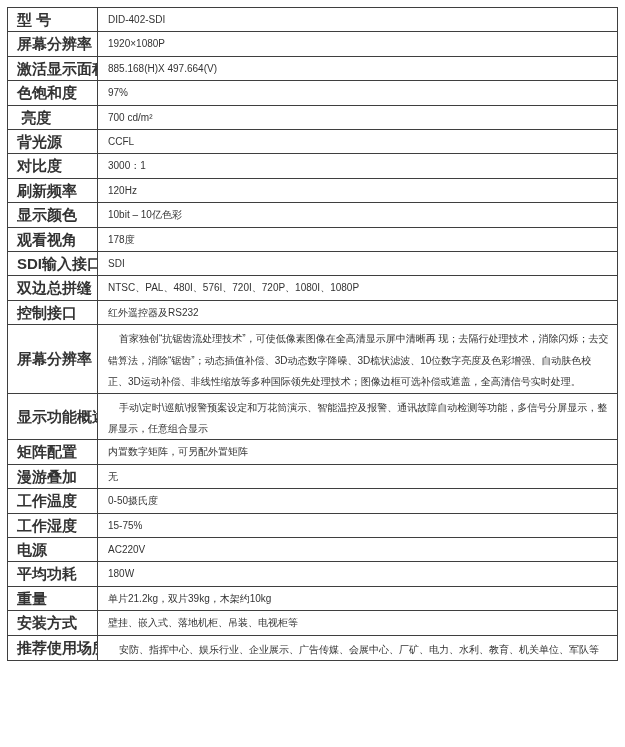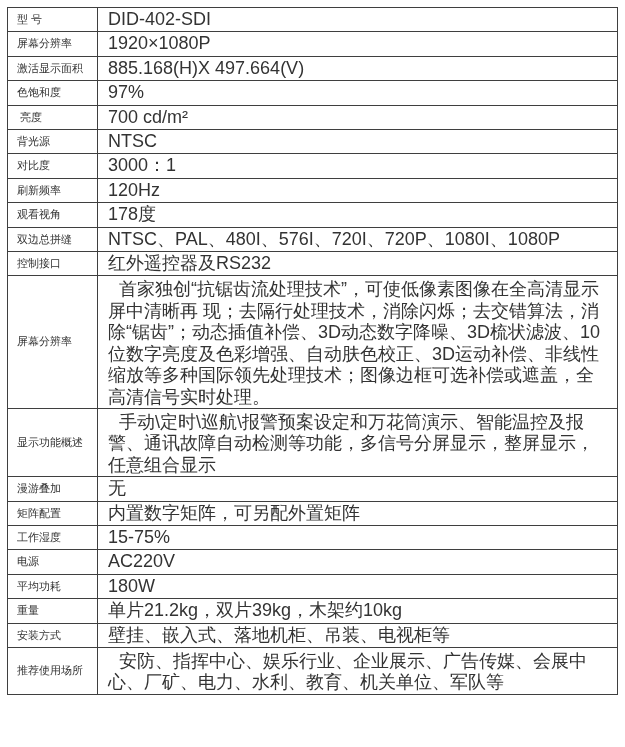--- a/index.html
+++ b/index.html
@@ -25,30 +25,31 @@
   table.spec {
     width: 610px;
     border-collapse: collapse;
     table-layout: fixed;
     color: var(--text-color);
   }
   col.c-label { width: 90px; }
   col.c-value { width: 520px; }
   td {
     border: 1px solid var(--border-color);
-    font-size: 18px;
+    font-size: 10px;
     line-height: 21.4px;
     vertical-align: middle;
     padding: 0;
     overflow: hidden;
   }
   td.label {
-    font-size: 11px;
+    font-size: 15px;
     padding: 1px 2px 1px 9px;
     white-space: nowrap;
+    font-weight: bold;
   }
   td.value {
     padding: 1px 6px 1px 10px;
   }
   tr.single { height: 22.5px; }
   td.value.indent {
     text-indent: 11px;
     padding-top: 3px;
     padding-bottom: 0;
   }
@@ -78,57 +79,69 @@
         <tr class="single">
           <td class="label">色饱和度</td>
           <td class="value">97%</td>
         </tr>
         <tr class="single">
           <td class="label">&nbsp;亮度</td>
           <td class="value">700 cd/m²</td>
         </tr>
         <tr class="single">
           <td class="label">背光源</td>
-          <td class="value">NTSC</td>
+          <td class="value">CCFL</td>
         </tr>
         <tr class="single">
           <td class="label">对比度</td>
           <td class="value">3000：1</td>
         </tr>
         <tr class="single">
           <td class="label">刷新频率</td>
           <td class="value">120Hz</td>
         </tr>
         <tr class="single">
+          <td class="label">显示颜色</td>
+          <td class="value">10bit – 10亿色彩</td>
+        </tr>
+        <tr class="single">
           <td class="label">观看视角</td>
           <td class="value">178度</td>
+        </tr>
+        <tr class="single">
+          <td class="label">SDI输入接口</td>
+          <td class="value">SDI</td>
         </tr>
         <tr class="single">
           <td class="label">双边总拼缝</td>
           <td class="value">NTSC、PAL、480I、576I、720I、720P、1080I、1080P</td>
         </tr>
         <tr class="single">
           <td class="label">控制接口</td>
           <td class="value">红外遥控器及RS232</td>
         </tr>
         <tr class="multi">
           <td class="label">屏幕分辨率</td>
           <td class="value indent">首家独创“抗锯齿流处理技术”，可使低像素图像在全高清显示屏中清晰再 现；去隔行处理技术，消除闪烁；去交错算法，消除“锯齿”；动态插值补偿、3D动态数字降噪、3D梳状滤波、10位数字亮度及色彩增强、自动肤色校正、3D运动补偿、非线性缩放等多种国际领先处理技术；图像边框可选补偿或遮盖，全高清信号实时处理。</td>
         </tr>
         <tr class="multi">
           <td class="label">显示功能概述</td>
           <td class="value indent">手动\定时\巡航\报警预案设定和万花筒演示、智能温控及报警、通讯故障自动检测等功能，多信号分屏显示，整屏显示，任意组合显示</td>
         </tr>
         <tr class="single">
+          <td class="label">矩阵配置</td>
+          <td class="value">内置数字矩阵，可另配外置矩阵</td>
+        </tr>
+        <tr class="single">
           <td class="label">漫游叠加</td>
           <td class="value">无</td>
         </tr>
         <tr class="single">
-          <td class="label">矩阵配置</td>
-          <td class="value">内置数字矩阵，可另配外置矩阵</td>
+          <td class="label">工作温度</td>
+          <td class="value">0-50摄氏度</td>
         </tr>
         <tr class="single">
           <td class="label">工作湿度</td>
           <td class="value">15-75%</td>
         </tr>
         <tr class="single">
           <td class="label">电源</td>
           <td class="value">AC220V</td>
         </tr>
         <tr class="single">

